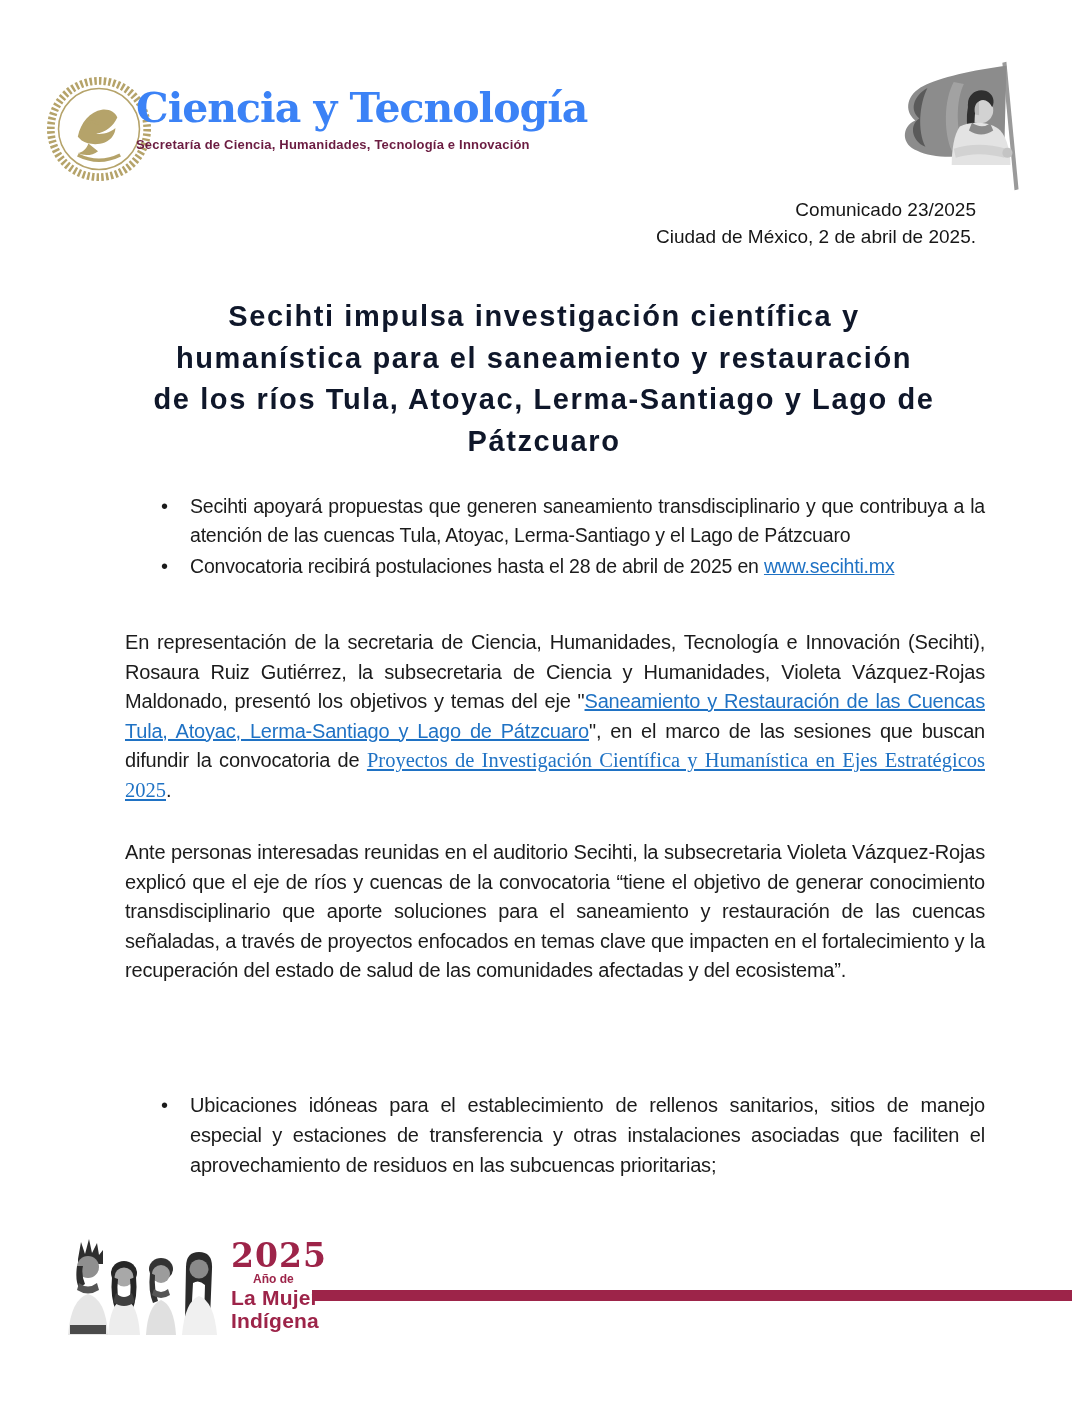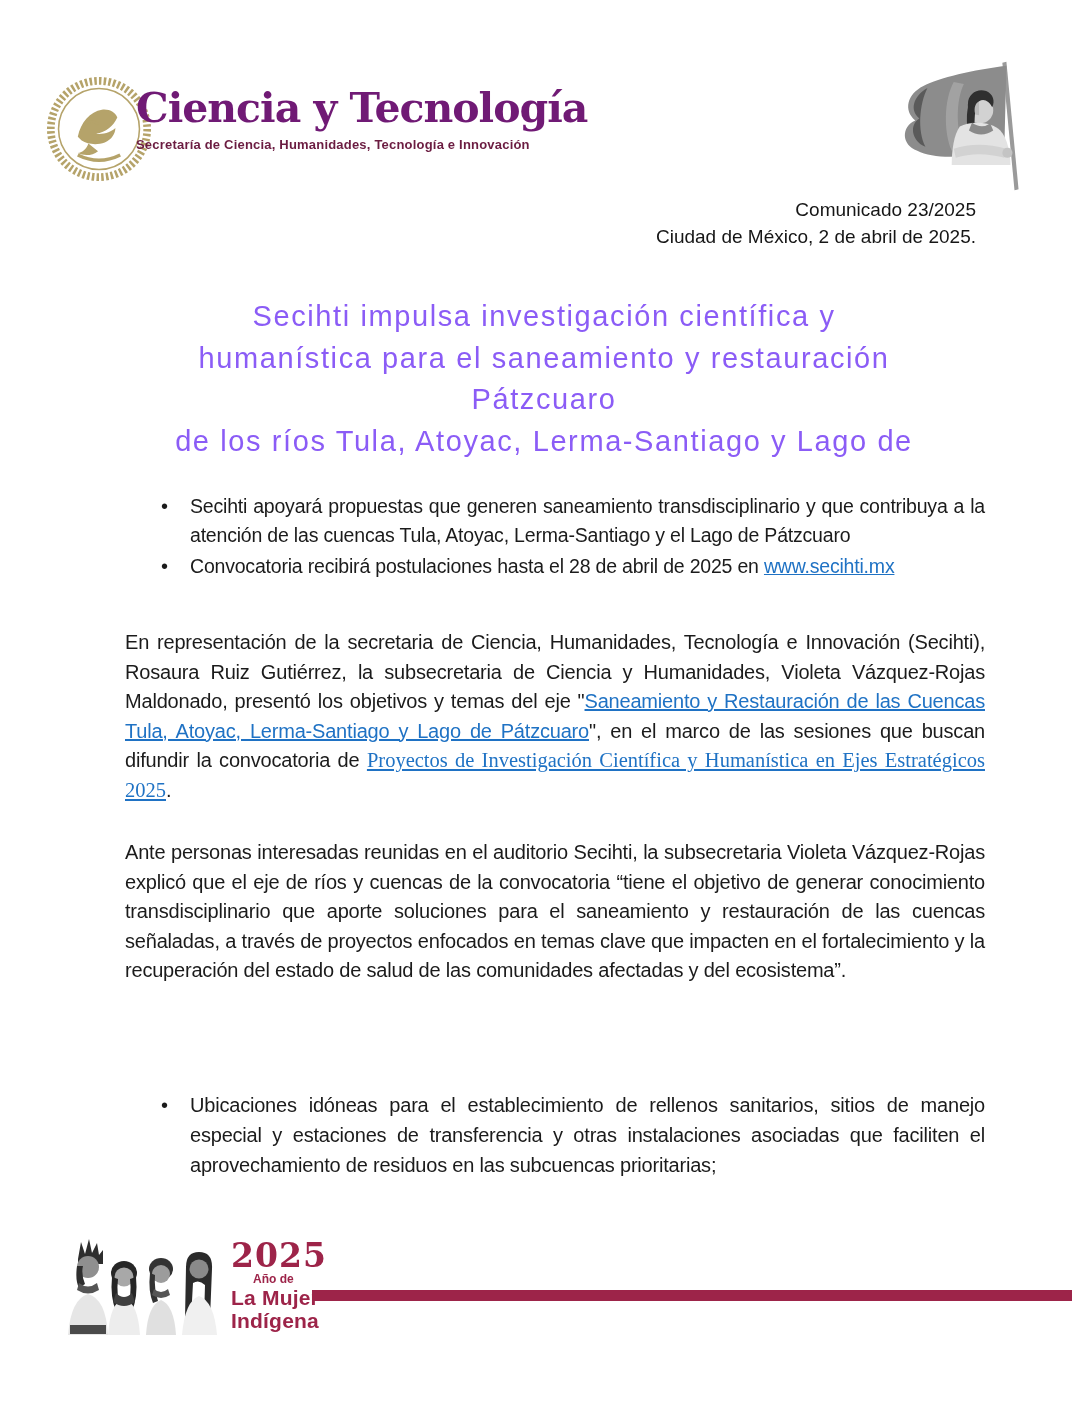--- a/index.html
+++ b/index.html
@@ -16,21 +16,21 @@
 
   
   .emblem { position: absolute; left: 46px; top: 76px; width: 106px; height: 106px; }
   .logo-text { position: absolute; left: 136px; top: 84px; width: 540px; }
   .logo-title {
     font-family: "DejaVu Serif", serif;
     font-weight: 700;
     font-size: 41px;
     line-height: 48px;
     letter-spacing: -1px;
-    color: #701a75;
+    color: #3b82f6;
   }
   .logo-subtitle {
     margin-top: 5px;
     font-size: 13px;
     font-weight: 700;
     letter-spacing: 0.2px;
     color: #6b1c41;
   }
   .flag-art { position: absolute; left: 893px; top: 58px; width: 162px; height: 140px; }
 
@@ -46,25 +46,25 @@
   }
 
   
   .title {
     position: absolute;
     left: 80px;
     right: 80px;
     top: 296px;
     margin: 0;
     text-align: center;
-    font-weight: 400;
+    font-weight: 700;
     font-size: 29px;
     line-height: 41.5px;
     letter-spacing: 1.6px;
-    color: #8b5cf6;
+    color: #0f172a;
   }
   .title .tl { display: block; }
 
   
   .para, .bullets {
     position: absolute;
     left: 125px;
     width: 860px;
     margin: 0;
     font-size: 20px;
@@ -165,22 +165,22 @@
   </div>
 
   <div class="comunicado">
     <div>Comunicado 23/2025</div>
     <div>Ciudad de México, 2 de abril de 2025.</div>
   </div>
 
   <h1 class="title">
     <span class="tl">Secihti impulsa investigación científica y</span>
     <span class="tl">humanística para el saneamiento y restauración</span>
+    <span class="tl">de los ríos Tula, Atoyac, Lerma-Santiago y Lago de</span>
     <span class="tl">Pátzcuaro</span>
-    <span class="tl">de los ríos Tula, Atoyac, Lerma-Santiago y Lago de</span>
   </h1>
 
   <ul class="bullets summary">
     <li>
       <span>Secihti apoyará propuestas que generen saneamiento transdisciplinario y que contribuya a la atención de las cuencas Tula, Atoyac, Lerma-Santiago y el Lago de Pátzcuaro</span>
     </li>
     <li>
       <span>Convocatoria recibirá postulaciones hasta el 28 de abril de 2025 en </span><a class="link" href="#">www.secihti.mx</a>
     </li>
   </ul>

